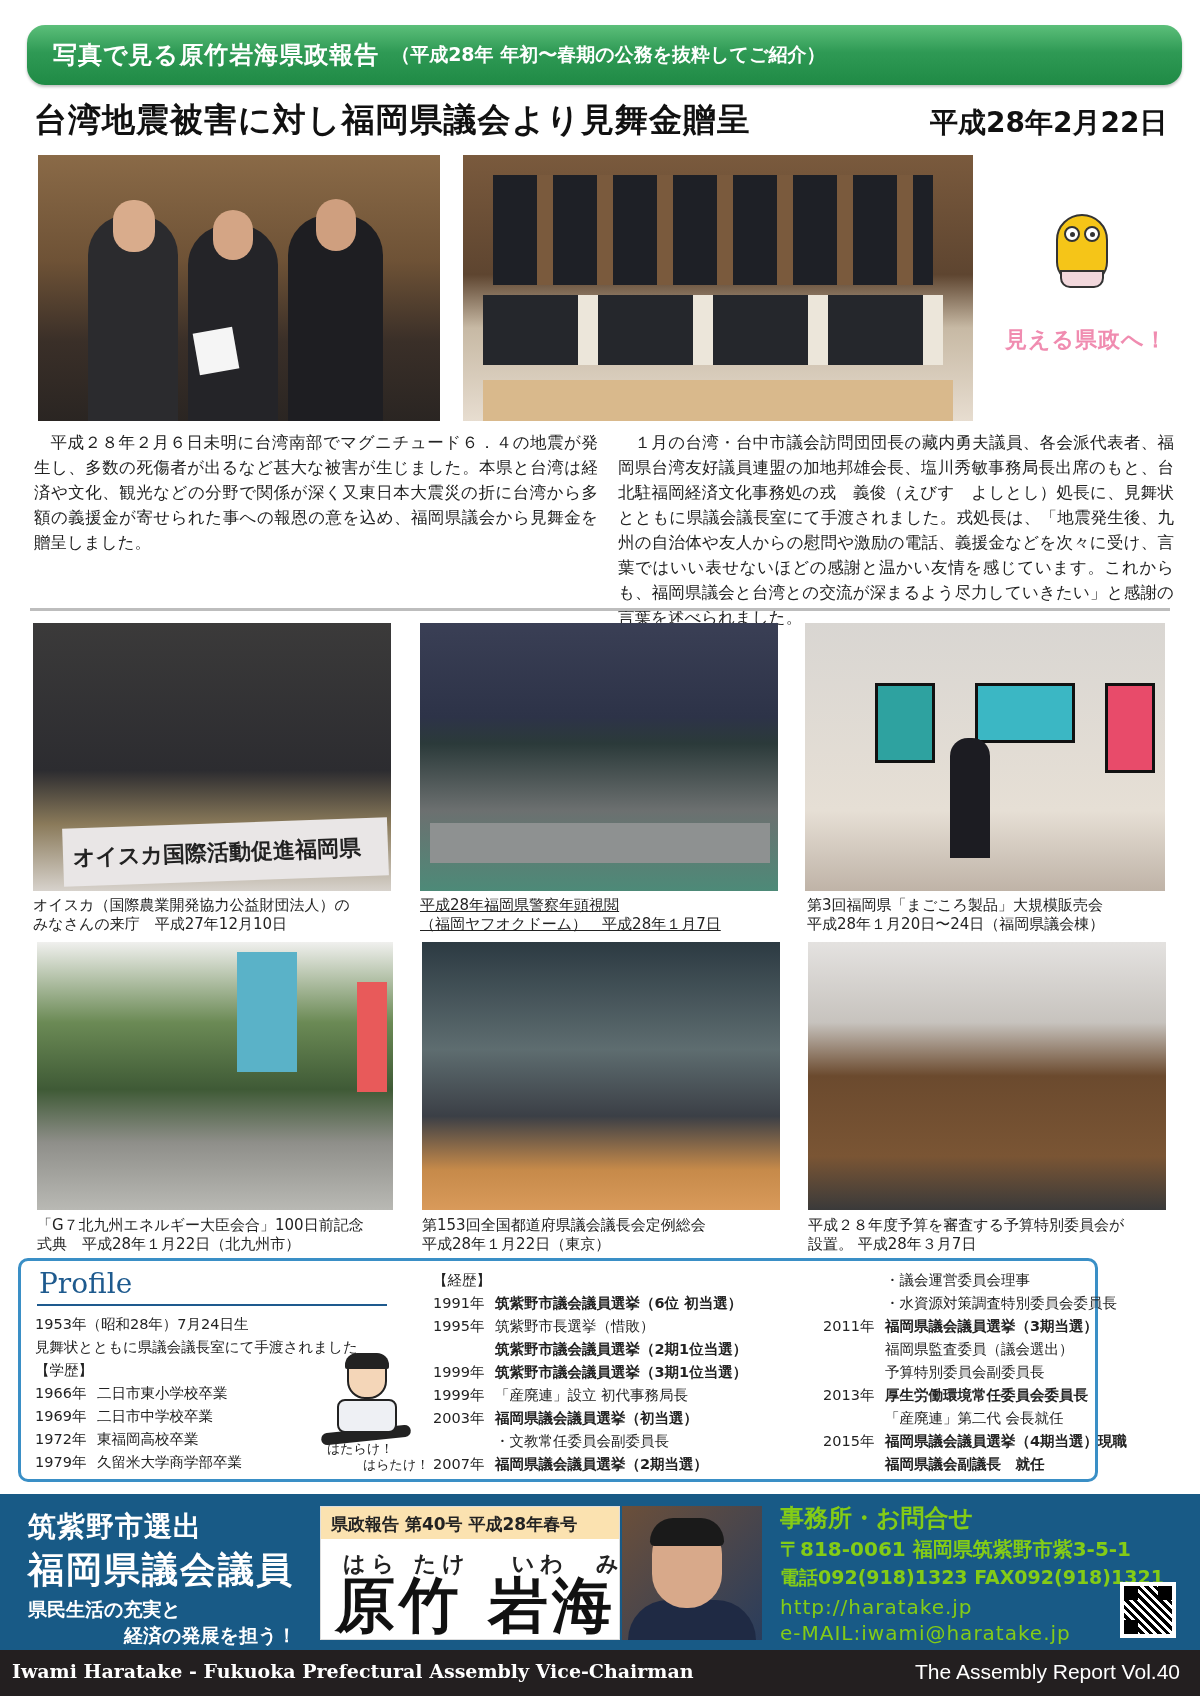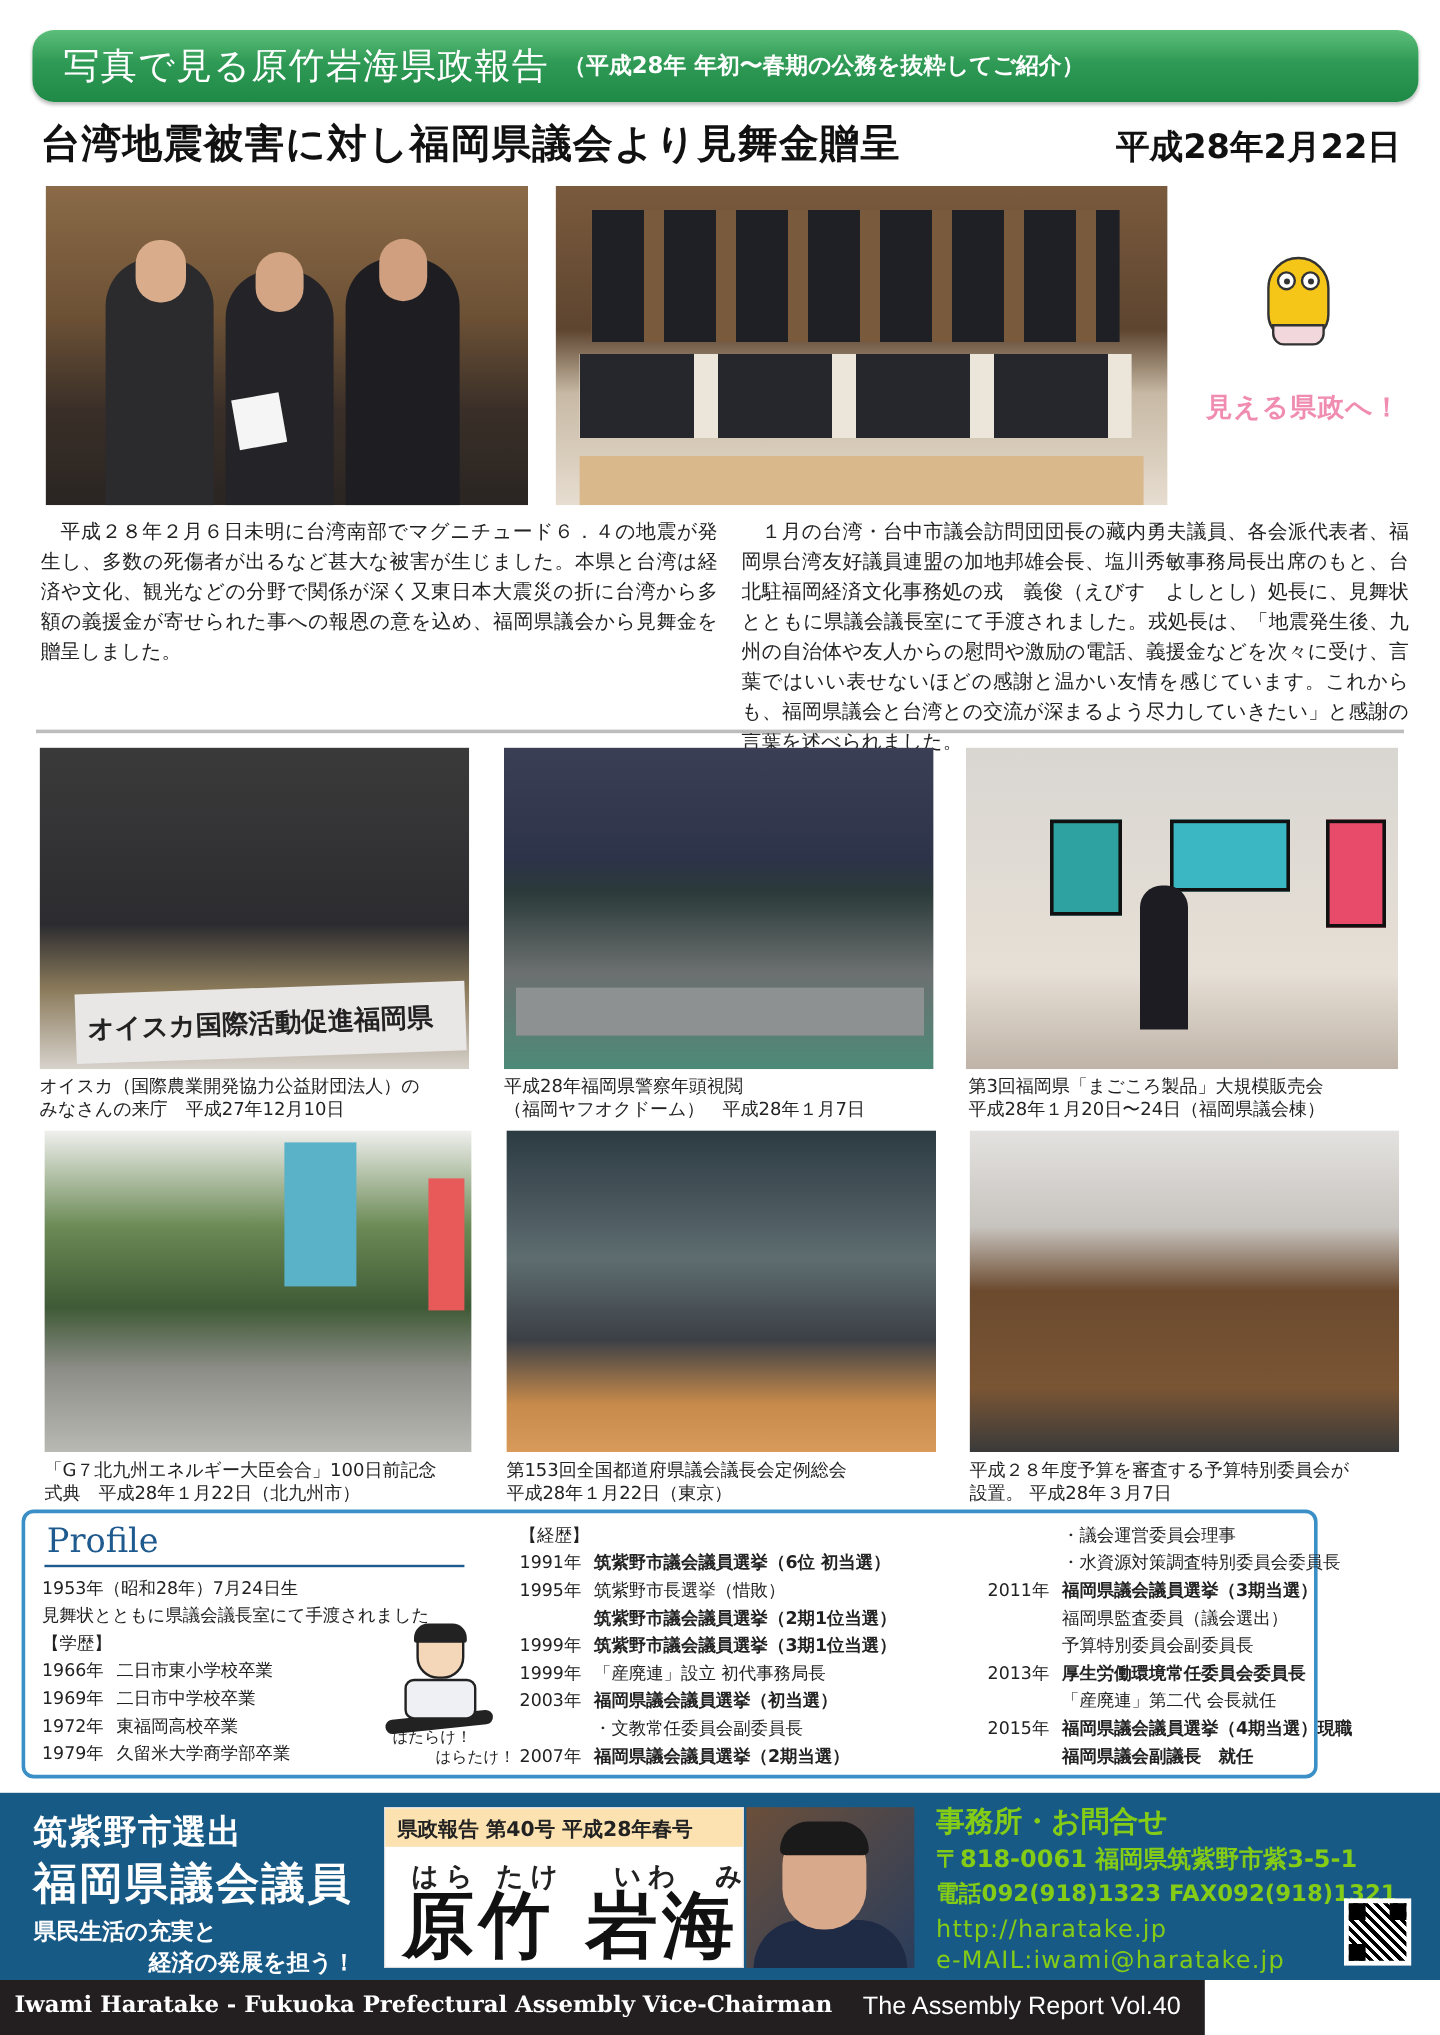--- a/index.html
+++ b/index.html
@@ -1,21 +1,21 @@
 <!DOCTYPE html>
 <html><head>
 <meta charset="utf-8">
 <style>
   * { box-sizing: border-box; margin: 0; padding: 0; }
   body { width: 1200px; height: 1696px; background: #ffffff; font-family: "DejaVu Sans", sans-serif; position: relative; overflow: hidden; color: #222; }
 
   .banner { position: absolute; left: 27px; top: 25px; width: 1155px; height: 60px; border-radius: 18px;
     background: linear-gradient(#5cbf7a 0%, #2f9a55 45%, #1f8a45 100%);
     color: #fff; display: flex; align-items: center; padding-left: 26px; box-shadow: 0 2px 3px rgba(0,0,0,0.25); }
-  .banner-title { font-size: 30px; font-weight: normal; letter-spacing: 1px; text-align: right; }
+  .banner-title { font-size: 24px; font-weight: bold; letter-spacing: 1px; text-align: right; }
   .banner-sub { font-size: 19px; font-weight: bold; margin-left: 12px; }
 
   .headline { position: absolute; left: 34px; top: 98px; font-size: 33px; font-weight: bold; color: #111; letter-spacing: 1px; }
   .headline-date { position: absolute; left: 930px; top: 104px; font-size: 28px; font-weight: bold; color: #111; }
 
   .photo { position: absolute; overflow: hidden; }
   .photo-inner { width: 100%; height: 100%; }
 
   .owl { position: absolute; left: 1050px; top: 208px; width: 64px; height: 84px; }
   .owl-body { position: absolute; left: 6px; top: 6px; width: 52px; height: 70px; background: #f5c518; border: 2px solid #333; border-radius: 26px 26px 22px 22px; }
@@ -66,21 +66,21 @@
   .f-r4 { font-size: 20px; margin-top: 4px; font-family: "DejaVu Sans", sans-serif; letter-spacing: 1px; }
   .f-r5 { font-size: 20px; margin-top: 2px; letter-spacing: 1px; }
   .qr { position: absolute; left: 1120px; top: 88px; width: 56px; height: 56px; background: #fff; padding: 4px; }
   .qr-grid { width: 48px; height: 48px;
     background:
       linear-gradient(#000,#000) 0 0/14px 14px no-repeat,
       linear-gradient(#000,#000) 34px 0/14px 14px no-repeat,
       linear-gradient(#000,#000) 0 34px/14px 14px no-repeat,
       repeating-linear-gradient(45deg, #000 0 3px, #fff 3px 6px); }
 
-  .bottom-bar { position: absolute; left: 0; top: 1650px; width: 1004px; height: 46px; background: #231f20; color: #fff; }
+  .bottom-bar { position: absolute; left: 0; top: 1650px; width: 1200px; height: 46px; background: #231f20; color: #fff; }
   .bb-left { position: absolute; left: 12px; top: 10px; font-family: "DejaVu Serif", serif; font-size: 19px; font-weight: bold; }
   .bb-right { position: absolute; right: 20px; top: 10px; font-family: "Liberation Sans", sans-serif; font-size: 21px; }
 </style>
 </head>
 <body>
 
 <div class="banner">
   <span class="banner-title">写真で見る原竹岩海県政報告</span>
   <span class="banner-sub">（平成28年 年初〜春期の公務を抜粋してご紹介）</span>
 </div>
@@ -135,21 +135,21 @@
   <div class="photo-inner" style="background: linear-gradient(180deg, #d9d6d2 0%, #e6dfd5 70%, #bfb3a7 100%);"></div>
   <div style="position:absolute; left:70px; top:60px; width:60px; height:80px; background:#2ea2a0; border:3px solid #111;"></div>
   <div style="position:absolute; left:170px; top:60px; width:100px; height:60px; background:#3bb7c4; border:3px solid #111;"></div>
   <div style="position:absolute; left:300px; top:60px; width:50px; height:90px; background:#e84b6a; border:3px solid #111;"></div>
   <div style="position:absolute; left:145px; top:115px; width:40px; height:120px; background:#1c1c22; border-radius:18px 18px 0 0;"></div>
 </div>
 <div class="caption" style="left:33px; top:896px;">
   <div>オイスカ（国際農業開発協力公益財団法人）の</div>
   <div>みなさんの来庁　平成27年12月10日</div>
 </div>
-<div class="caption" style="left:420px; top:896px;">
+<div class="caption" style="left:420px; top:896px;text-decoration:underline;">
   <div>平成28年福岡県警察年頭視閲</div>
   <div>（福岡ヤフオクドーム）　平成28年１月7日</div>
 </div>
 <div class="caption" style="left:807px; top:896px;">
   <div>第3回福岡県「まごころ製品」大規模販売会</div>
   <div>平成28年１月20日〜24日（福岡県議会棟）</div>
 </div>
 
 <div class="photo" style="left:37px; top:942px; width:356px; height:268px;">
   <div class="photo-inner" style="background: linear-gradient(180deg, #f0f0ee 0%, #6b8a55 30%, #3f5a36 55%, #8f8f8a 75%, #b9b9b4 100%);"></div>

